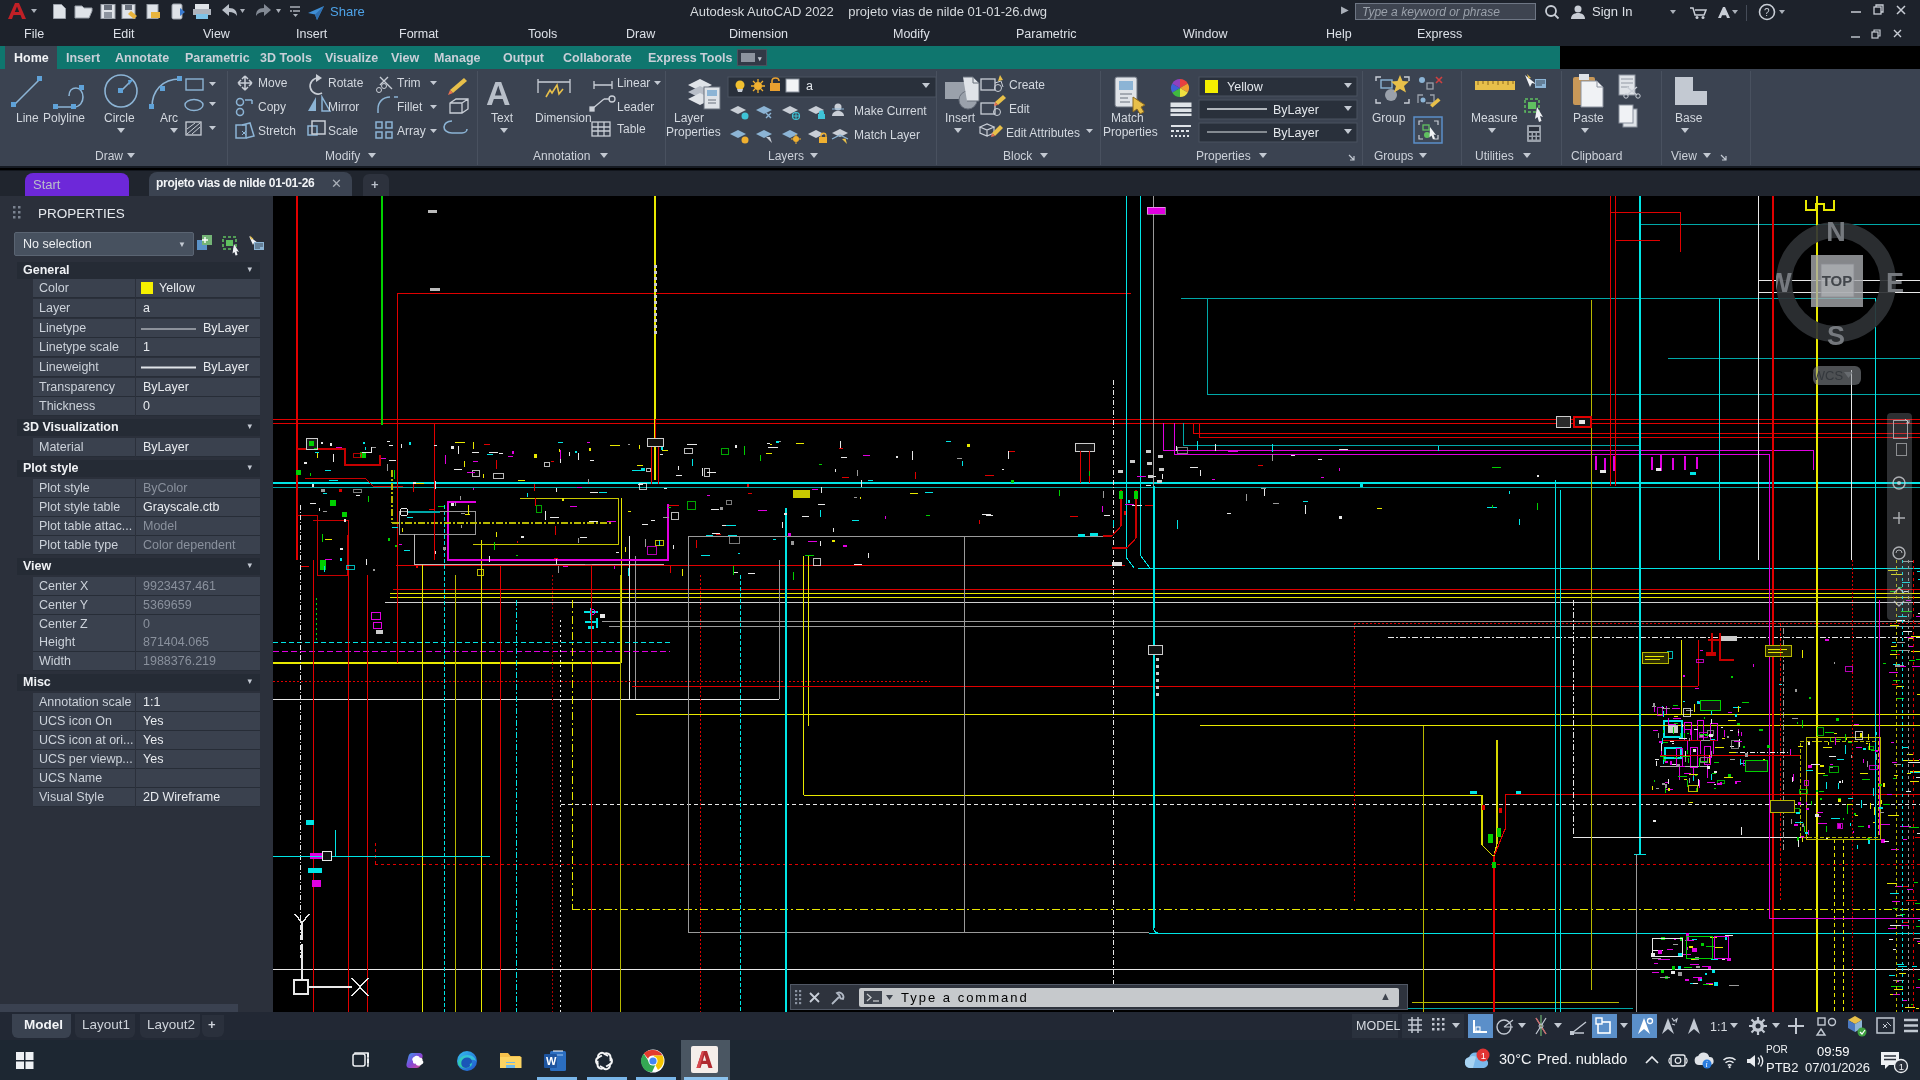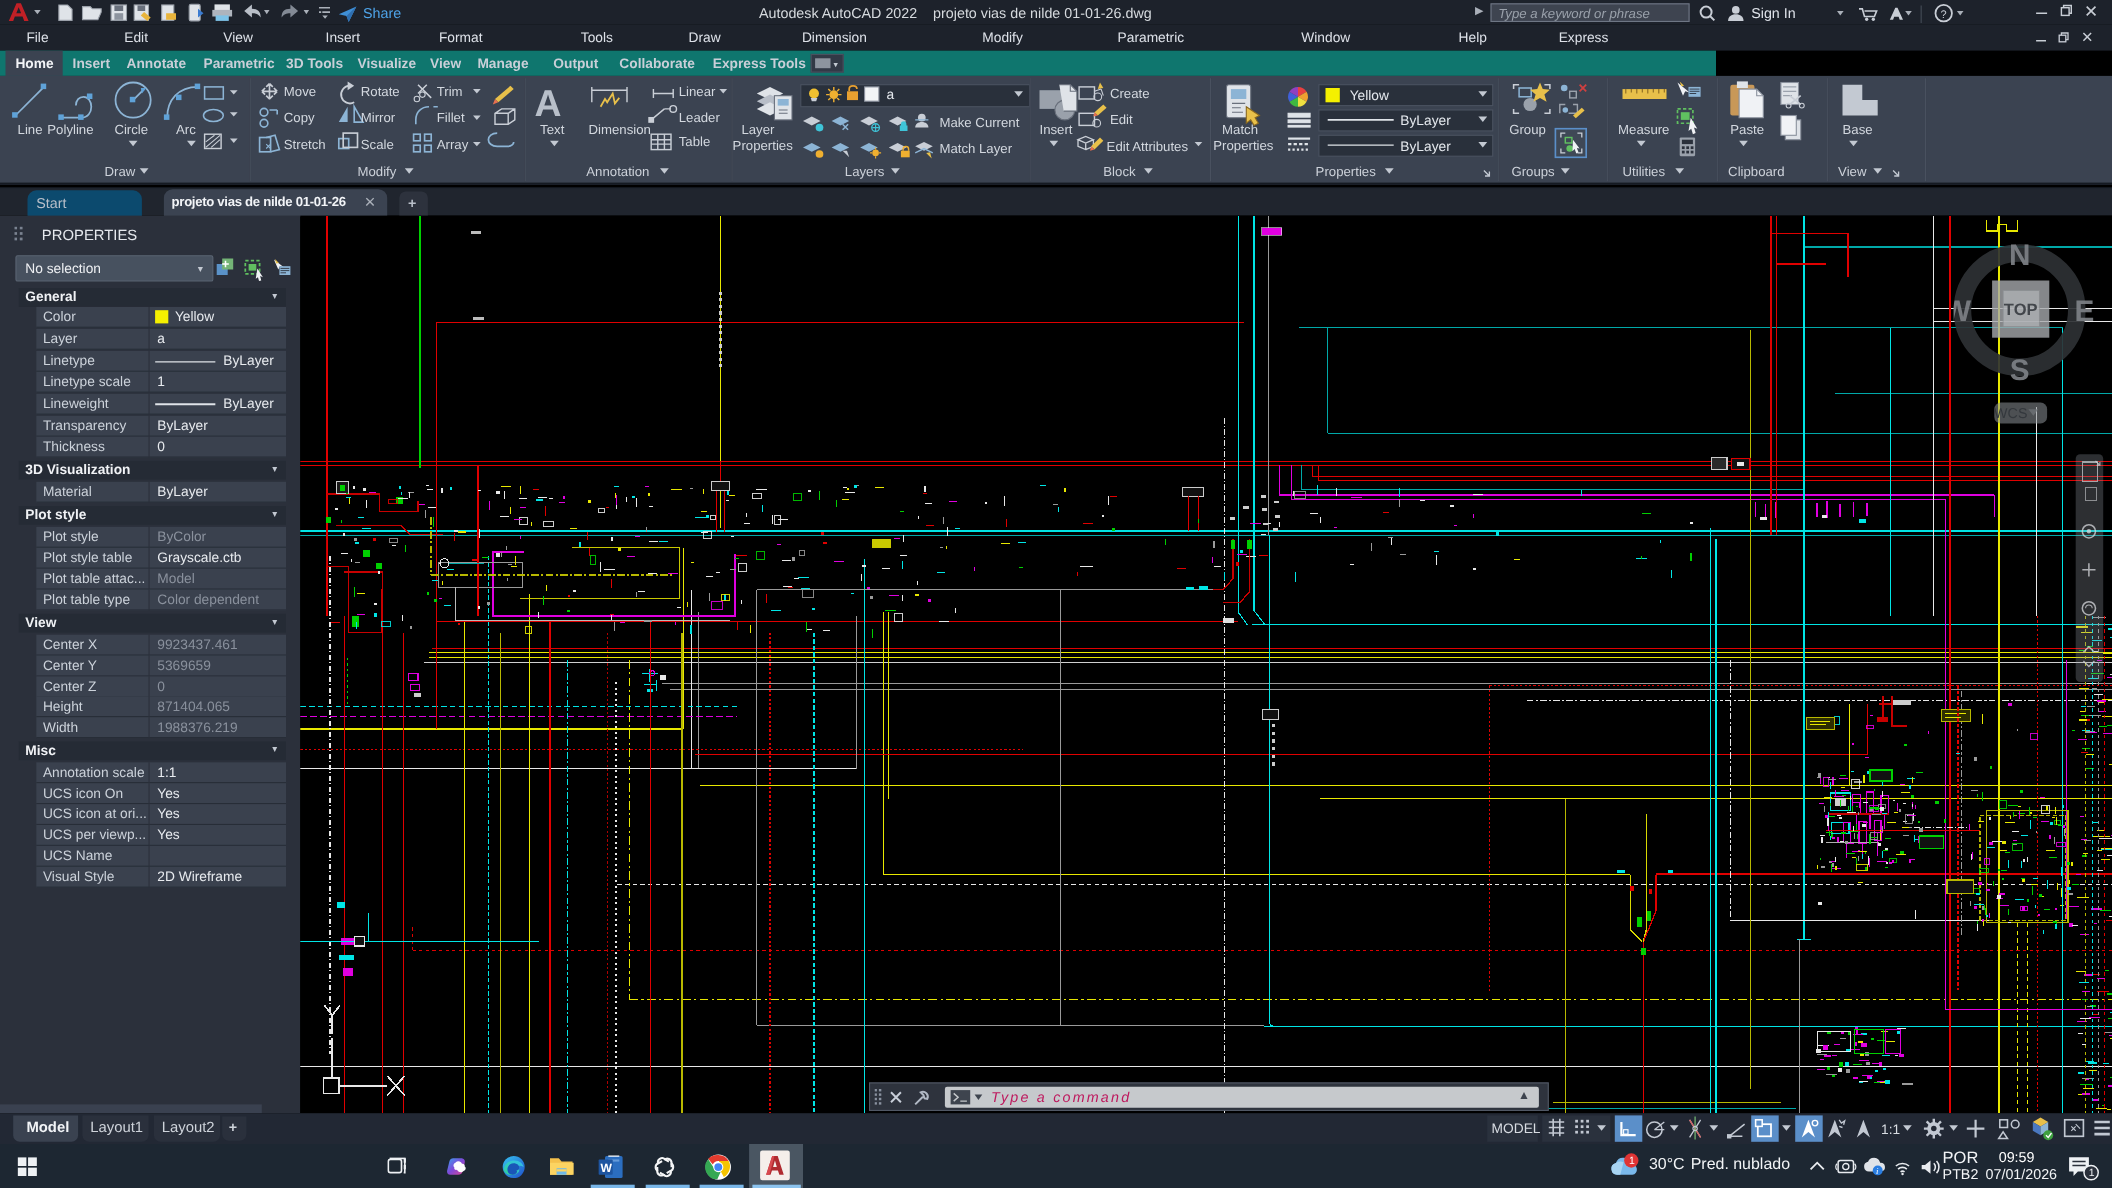--- a/index.html
+++ b/index.html
@@ -489,21 +489,21 @@
   <svg class="abs" style="left:1663px;top:0" width="257" height="99">
     <path d="M12 8 h18 v14 h14 v14 h-32 z" fill="#c3c9d2"></path>
     <text x="12" y="53" font-family="Liberation Sans" font-size="12" fill="#d3d8df">Base</text>
     <path d="M18 59 l8 0 l-4 5 z" fill="#c3c9d2"></path>
     <text x="8" y="91" font-family="Liberation Sans" font-size="12" fill="#ccd1d9">View</text>
         <path d="M40 84 l8 0 l-4 5 z" fill="#c3c9d2"></path>
     <path d="M58 86 l5 5 m0 -4 v4 h-4" stroke="#c3c9d2" stroke-width="1.2" fill="none"></path>
   </svg>
 </div>
 <div id="filetabs">
-  <div class="abs" style="left:25px;top:2px;width:104px;height:24px;background:#0c4a6e;border-radius:8px 8px 0 0;text-decoration:underline;">
+  <div class="abs" style="left:25px;top:2px;width:104px;height:24px;background:#6d28d9;border-radius:8px 8px 0 0;text-decoration:underline;">
     <span class="abs" style="left:8px;top:4px;font-size:13px;color:#b9bfc9;">Start</span>
   </div>
   <div class="abs" style="left:149px;top:1px;width:203px;height:25px;background:#3b4351;border-radius:8px 8px 0 0;">
     <span class="abs" style="left:7px;top:4px;font-size:12px;font-weight:bold;color:#f2f4f7;letter-spacing:-0.3px;">projeto vias de nilde 01-01-26</span>
     <span class="abs" style="left:182px;top:4px;font-size:13px;color:#aab0b9;">✕</span>
   </div>
   <div class="abs" style="left:363px;top:3px;width:26px;height:23px;background:#2d323d;border-radius:6px 6px 0 0;">
     <span class="abs" style="left:8px;top:3px;font-size:13px;font-weight:bold;color:#b9bfc9;">+</span>
   </div>
 </div>
@@ -1775,21 +1775,21 @@
   <svg class="abs" style="left:38px;top:4px" width="18" height="18">
     <path d="M3 15 L10 8 M8 4 a4.5 4.5 0 0 1 6 6 l-2.5 -0.5 l-1 -3 z" stroke="#b0b8c4" stroke-width="1.8" fill="none"></path>
   </svg>
   <div class="abs" style="left:68px;top:3px;width:540px;height:19px;background:#c6c9cc;border-radius:2px;">
     <svg class="abs" style="left:5px;top:3px" width="30" height="14">
       <rect x="0" y="0" width="18" height="13" fill="#3e444e"></rect>
             <path d="M3 3 l4 3.5 l-4 3.5" stroke="#c6c9cc" stroke-width="1.3" fill="none"></path>
             <path d="M9 10 h6" stroke="#c6c9cc" stroke-width="1.3"></path>
       <path d="M22 4 l7 0 l-3.5 5 z" fill="#3e444e"></path>
     </svg>
-    <span class="abs" style="left:42px;top:2px;font-size:13px;font-style:italic;color:#be185d;letter-spacing:2px;">Type a command</span>
+    <span class="abs" style="left:42px;top:2px;font-size:13px;color:#000000;letter-spacing:2px;">Type a command</span>
     <span class="abs" style="right:8px;top:2px;font-size:11px;color:#3e444e;">▲</span>
   </div>
 </div>
 
 </div>
 <div class="abs" style="left:0;top:1004px;width:238px;height:8px;background:#3a4150;"></div>
 <div id="statusrow">
   <div class="abs" style="left:12px;top:2px;width:59px;height:24px;background:#3a4250;border-radius:0 0 6px 6px;"></div>
   <div class="abs" style="left:24px;top:5px;font-size:13.5px;font-weight:bold;color:#f2f4f7;">Model</div>
   <div class="abs" style="left:75px;top:2px;width:60px;height:24px;background:#2a303c;border-radius:0 0 6px 6px;"></div>
@@ -1997,21 +1997,21 @@
         </g>
     <g fill="none" stroke="#e8ebef">
           <path d="M80.5 8 a9 9 0 0 1 12 0" stroke-width="1.5"></path>
           <path d="M82.5 10.8 a6 6 0 0 1 8 0" stroke-width="1.5"></path>
           <path d="M84.8 13.4 a3 3 0 0 1 3.6 0" stroke-width="1.5"></path>
         </g>
         <circle cx="86.6" cy="15.2" r="1.1" fill="#e8ebef"></circle>
     <path d="M104 7 h3 l5 -4 v12 l-5 -4 h-3 z" fill="#e8ebef"></path>
         <path d="M115 5.5 a5 5 0 0 1 0 7 M117.5 3.5 a8 8 0 0 1 0 11" stroke="#e8ebef" fill="none" stroke-width="1.4"></path>
   </svg>
-  <div class="abs" style="left:1766px;top:4px;font-size:15px;color:#f2f4f6;">POR</div>
+  <div class="abs" style="left:1766px;top:4px;font-size:10px;color:#f2f4f6;">POR</div>
   <div class="abs" style="left:1766px;top:20px;font-size:13px;color:#f2f4f6;">PTB2</div>
   <div class="abs" style="left:1817px;top:4px;font-size:13px;color:#ffffff;">09:59</div>
   <div class="abs" style="left:1805px;top:20px;font-size:13px;color:#f2f4f6;">07/01/2026</div>
   <svg class="abs" style="left:1879px;top:10px" width="32" height="24">
     <path d="M2 2 h18 v13 h-10 l-4 4 v-4 h-4 z" fill="#eef1f4"></path>
         <path d="M5 6 h12 M5 9.5 h12" stroke="#2a303b" stroke-width="1.4"></path>
     <circle cx="22" cy="16" r="6.5" fill="#2a303b" stroke="#eef1f4" stroke-width="1.3"></circle>
         <text x="19.8" y="19.5" font-family="Liberation Sans" font-size="9.5" fill="#eef1f4">1</text>
   </svg>
 </div>

